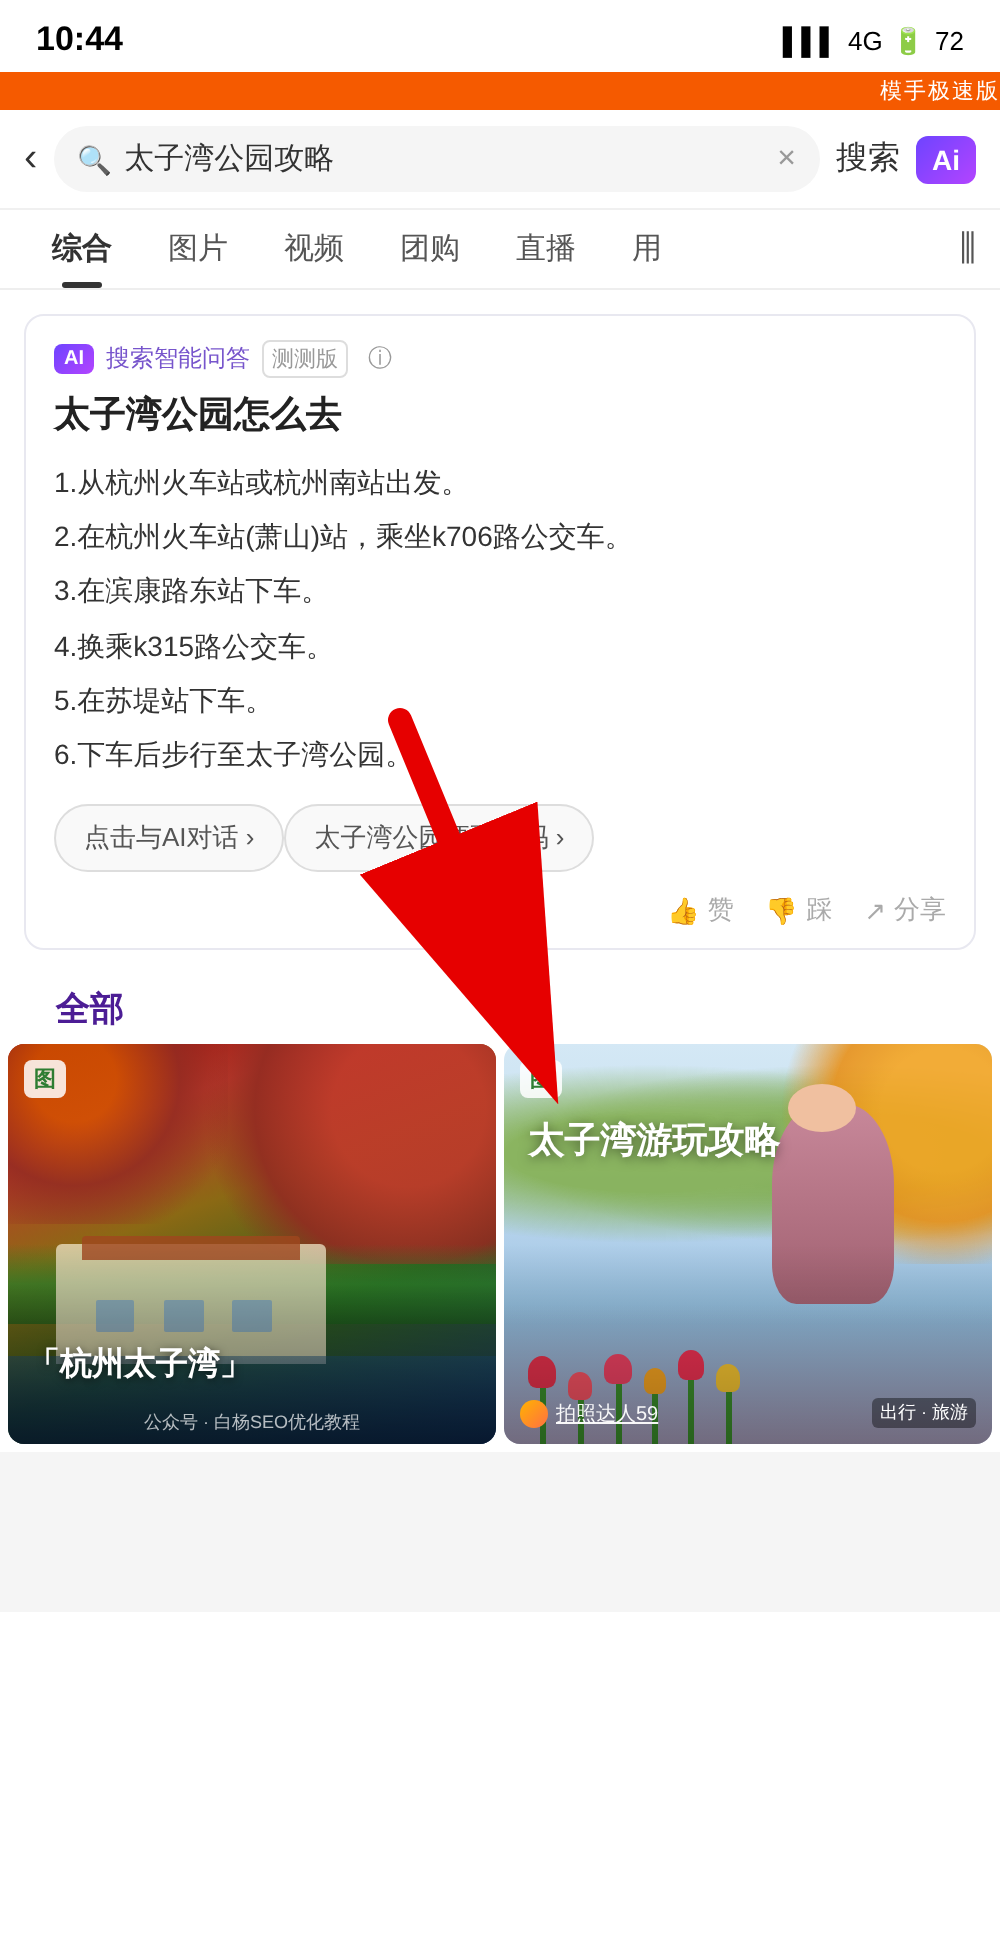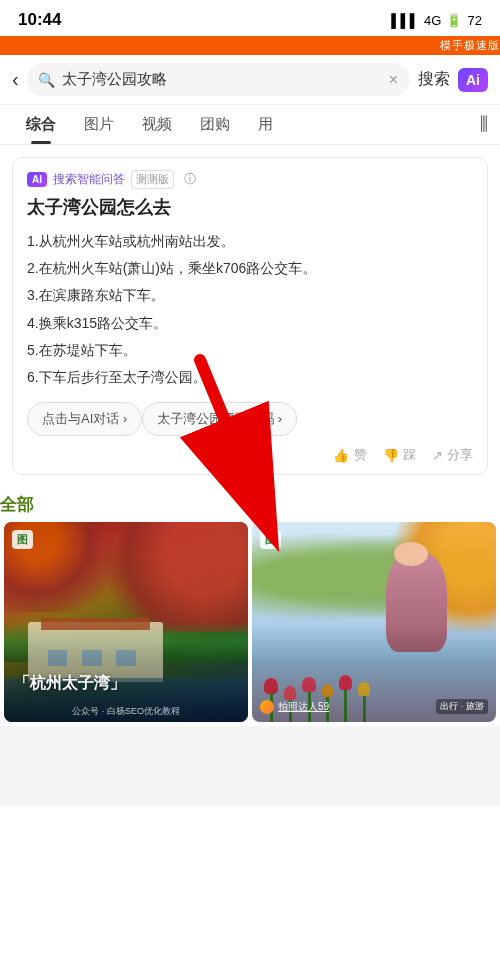--- a/index.html
+++ b/index.html
@@ -221,24 +221,24 @@
     }
     .feedback-item {
       display: flex;
       align-items: center;
       gap: 4px;
       cursor: pointer;
     }
 
     
     .section-header {
-      padding: 10px 0 6px;
+      padding: 10px 28px 6px;
       font-size: 17px;
       font-weight: 600;
-      color: #4d7c0f;
+      color: #4c1d95;
       background: #fff;
     }
 
     
     .image-grid {
       display: grid;
       grid-template-columns: 1fr 1fr;
       gap: 4px;
       padding: 0 4px 4px;
     }
@@ -355,20 +355,23 @@
     <span>综合</span>
   </div>
   <div class="tab-item">
     <span>图片</span>
   </div>
   <div class="tab-item">
     <span>视频</span>
   </div>
   <div class="tab-item">
     <span>团购</span>
+  </div>
+  <div class="tab-item">
+    <span>直播</span>
   </div>
   <div class="tab-item">
     <span>用</span>
   </div>
   <div class="tab-filter">⫼</div>
 </div>
 
 <div class="ai-card">
   <div class="ai-card-header">
     <span class="ai-logo">AI</span>
@@ -475,20 +478,21 @@
         <div style="width:3px;height:26px;background:#3a8c2a;"></div>
       </div>
     </div>
 
     <div style="position:absolute;inset:0;background:linear-gradient(to bottom,transparent 50%,rgba(0,0,0,0.3) 100%);"></div>
 
     <div class="card-icon-top">
       <span style="color:#2e7d32;font-size:11px;">图</span>
     </div>
 
+    <div style="position:absolute;top:18%;left:5%;color:#fff;font-size:18px;font-weight:800;text-shadow:0 1px 6px rgba(0,0,0,0.5);line-height:1.35;">太子湾游玩攻略</div>
 
     <div class="card-meta-row">
       <div class="meta-avatar" style="background:linear-gradient(135deg,#ffb300,#ff7043);"></div>
       <span class="meta-name">拍照达人59</span>
       <span class="meta-tag">出行 · 旅游</span>
     </div>
   </div>
 </div>
 
 <div class="arrow-overlay">

